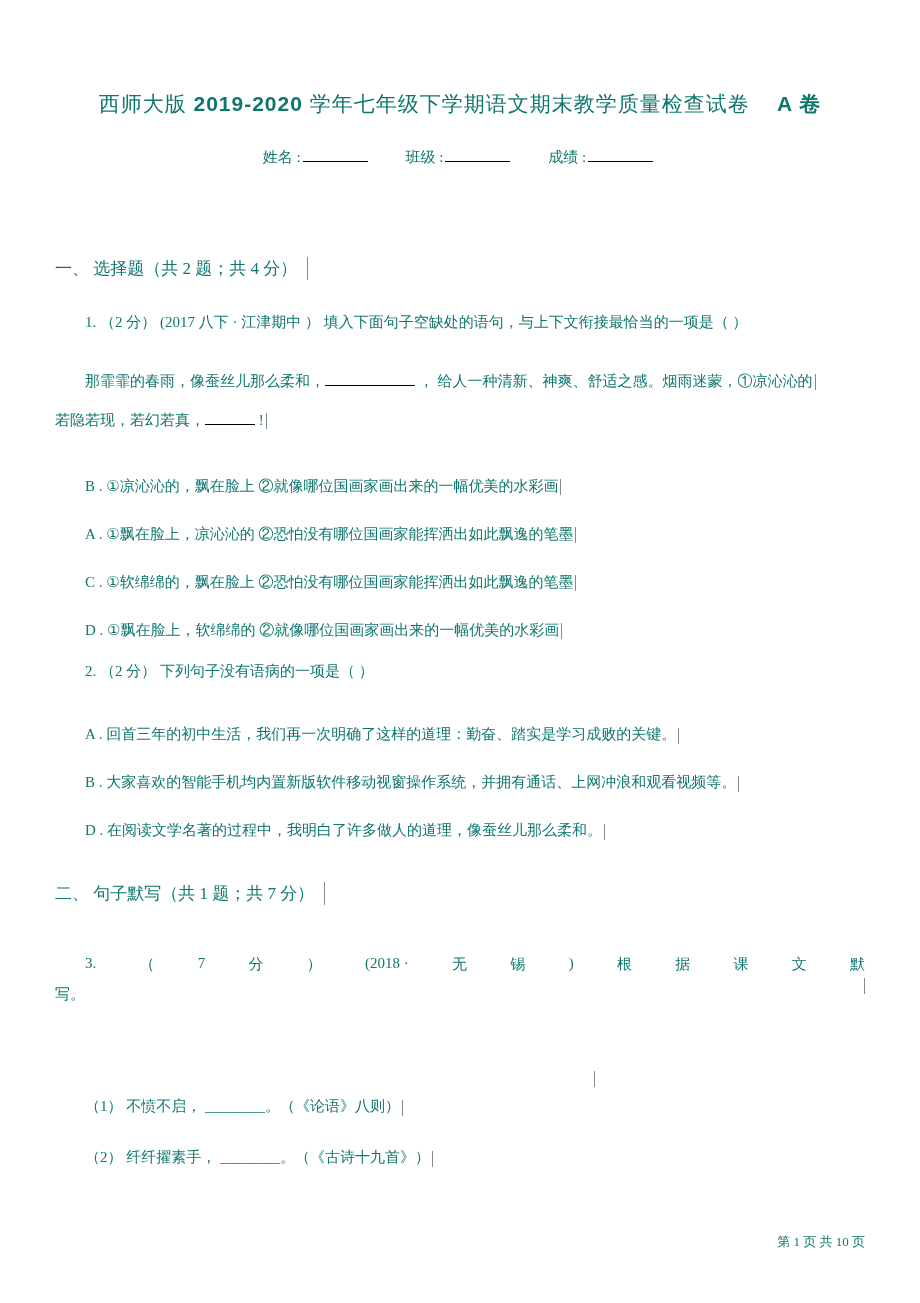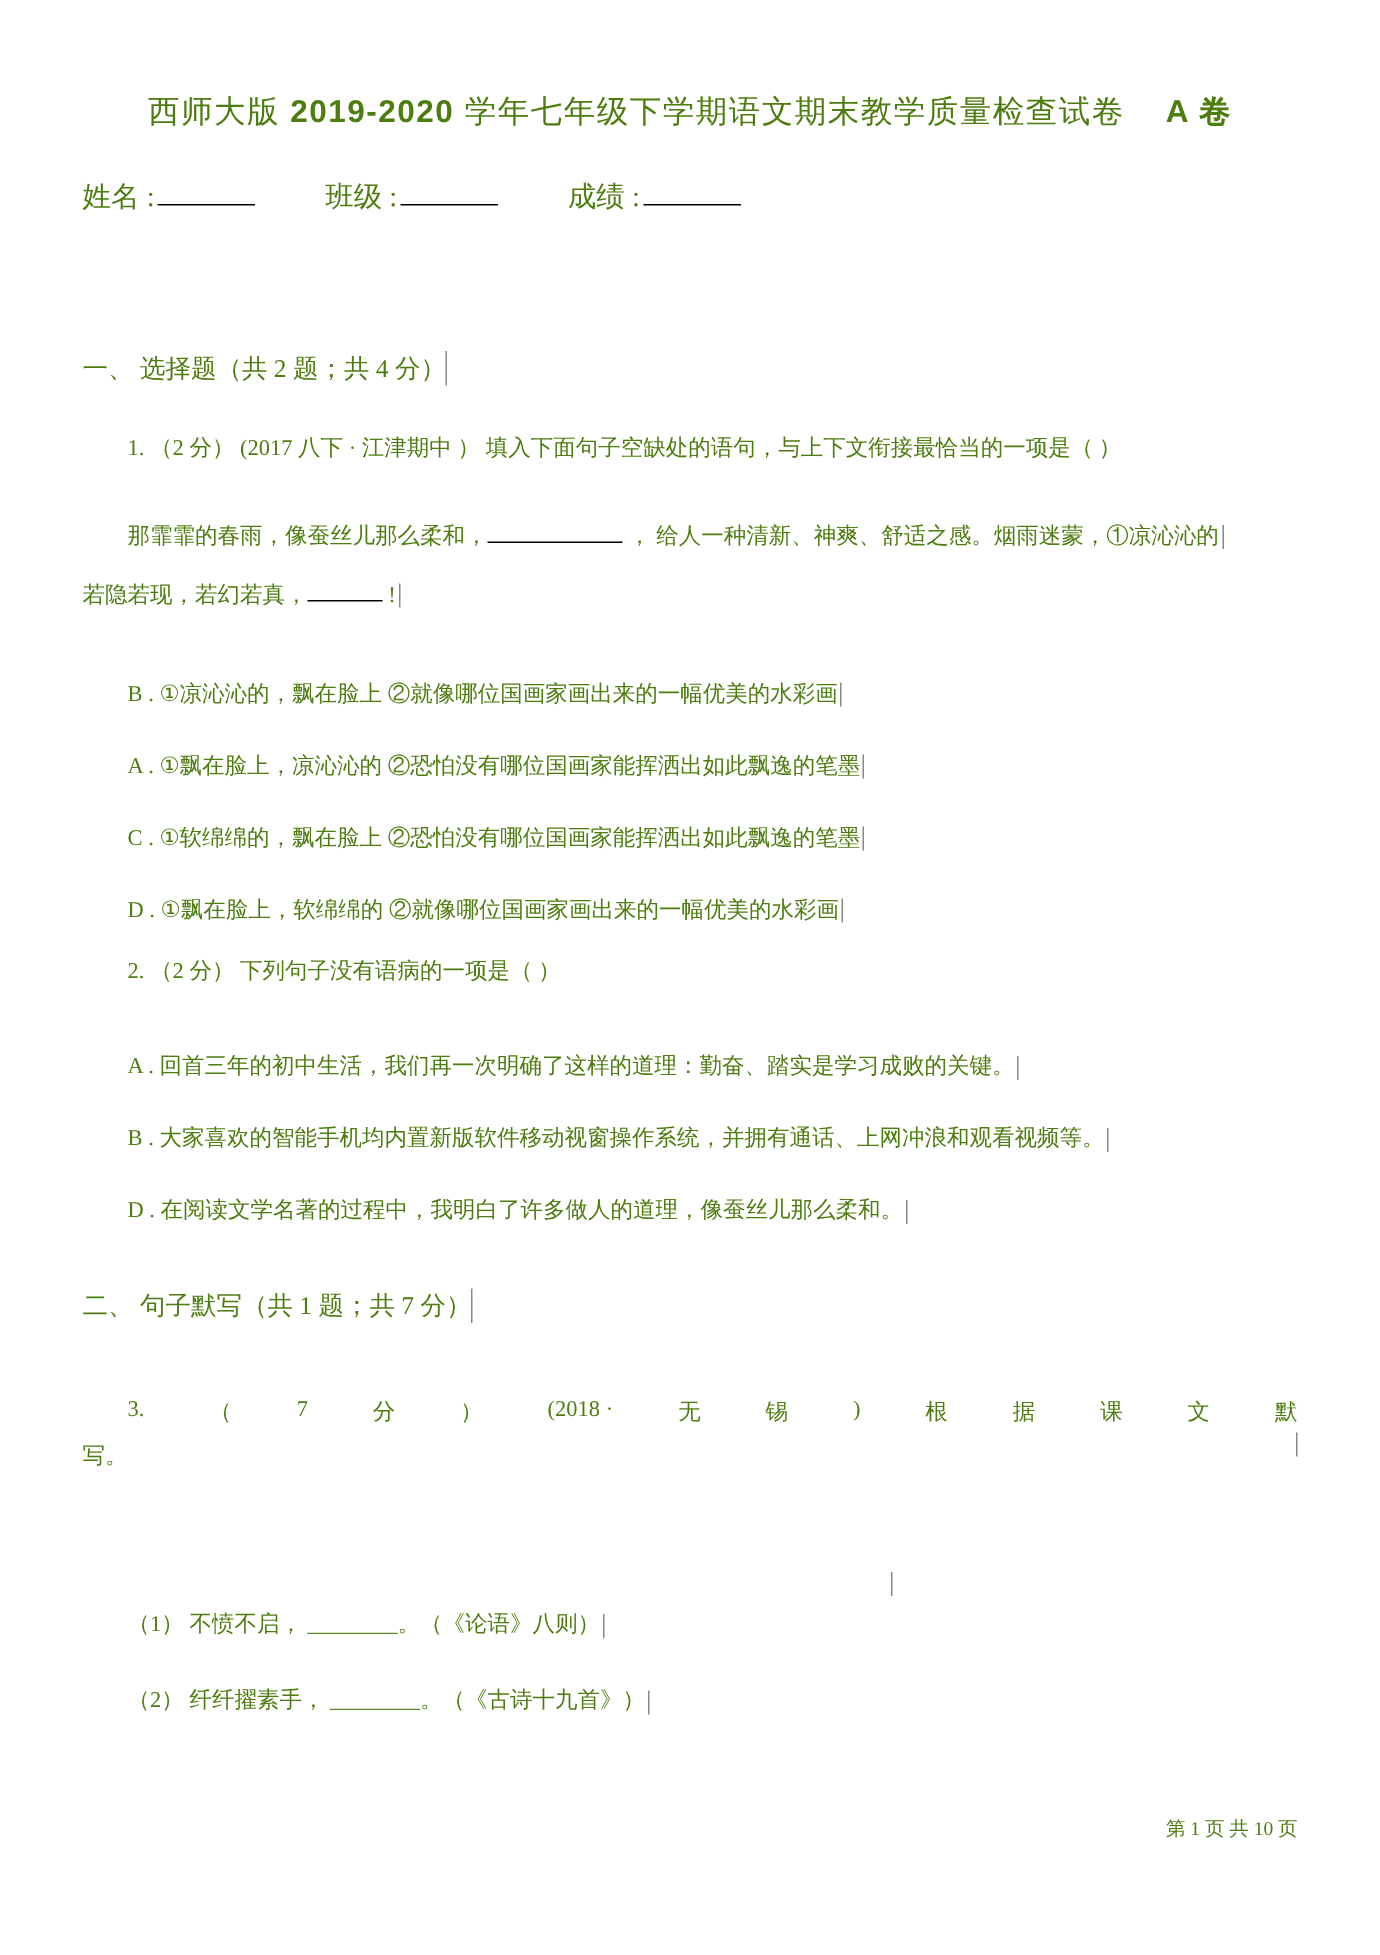--- a/index.html
+++ b/index.html
@@ -5,49 +5,51 @@
   body {
     margin: 0;
     padding: 0;
     background: #fff;
     font-family: "SimSun", "宋体", serif;
     width: 920px;
   }
   .page {
     padding: 60px 55px 30px 55px;
     box-sizing: border-box;
-    color: #4d7c0f;
+    color: #0f766e;
     font-size: 15px;
+    margin-top: 30px;
   }
   .title {
     text-align: center;
     font-size: 21px;
     font-family: "SimHei", "黑体", sans-serif;
     letter-spacing: 1px;
     margin-bottom: 30px;
   }
   .title .bold {
     font-weight: bold;
   }
   .info-line {
-    font-size: 19px;
+    text-align: center;
+    font-size: 15px;
     margin-bottom: 70px;
   }
   .info-line .blank {
     display: inline-block;
     border-bottom: 1px solid #000;
     width: 65px;
     margin: 0 4px 0 2px;
   }
   .section-heading {
     font-size: 17px;
     margin: 20px 0 25px 0;
     border-right: 1px solid #888;
     display: inline-block;
-    padding-right: 0;
+    padding-right: 10px;
   }
   .q {
     margin: 0 0 22px 0;
     line-height: 2.3;
     text-indent: 2em;
   }
   .q-passage {
     line-height: 2.6;
     margin-bottom: 22px;
     text-indent: 2em;

